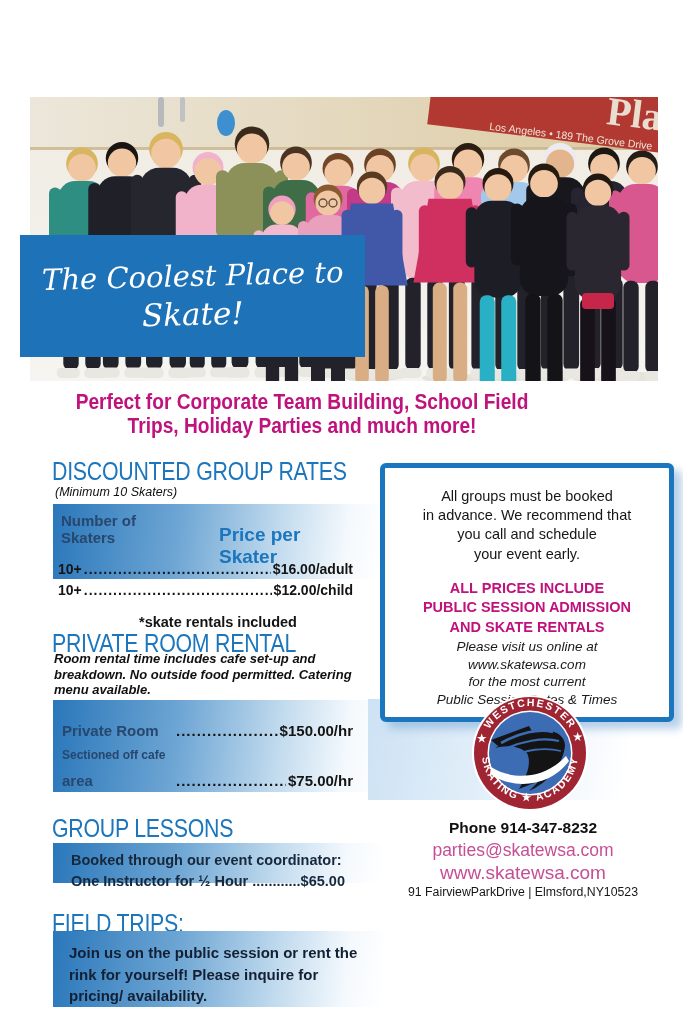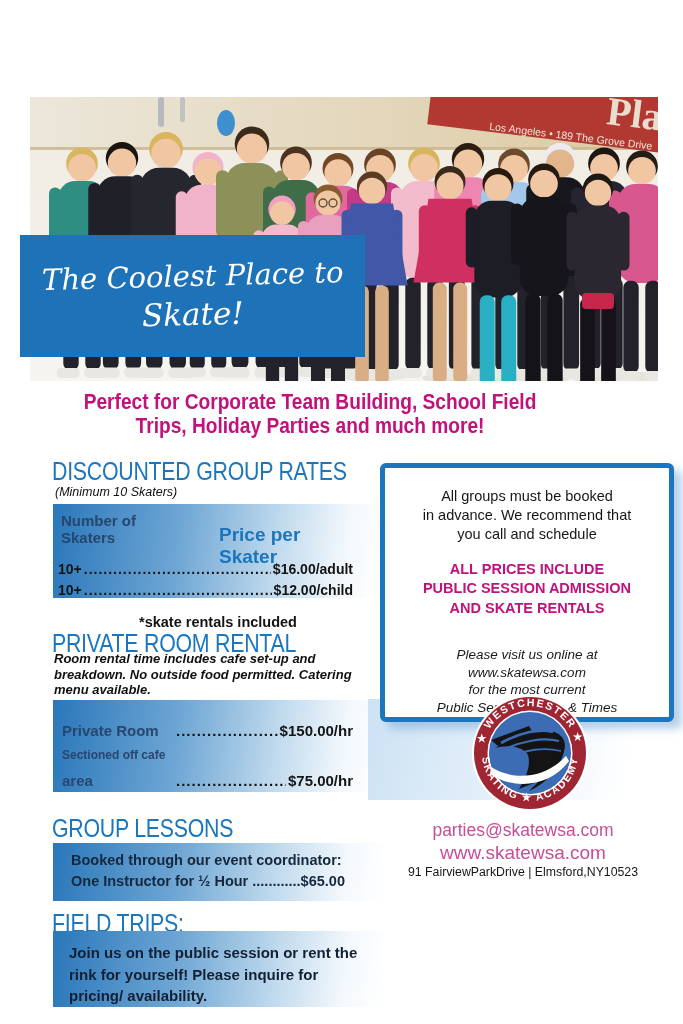--- a/index.html
+++ b/index.html
@@ -12,63 +12,63 @@
 
   
   .overlay-banner{position:absolute;left:20px;top:235px;width:345px;height:122px;
       background:#1e72b8;z-index:2;display:flex;flex-direction:column;align-items:center;
       justify-content:center;color:#fff;font-family:"DejaVu Serif",serif;font-style:italic;}
   .script-1{font-size:29px;line-height:1.3;white-space:nowrap;transform:rotate(-1.5deg);}
   .script-2{font-size:31px;line-height:1.25;white-space:nowrap;transform:rotate(-1.5deg);}
 
   
   .headline{position:absolute;top:390px;left:0;width:604px;text-align:center;
-      color:#c0127c;font-weight:bold;margin-left:8px;}
+      color:#c0127c;font-weight:bold;}
   .headline div{font-size:22px;line-height:24px;white-space:nowrap;transform:scaleX(.87);transform-origin:50% 50%;}
 
   
   .sec-title{position:absolute;color:#1b76bd;font-size:26px;font-weight:400;
       letter-spacing:-.3px;white-space:nowrap;transform:scaleX(.82);transform-origin:left top;}
 
   .subtitle{position:absolute;left:55px;top:485px;font-style:italic;font-size:12.5px;color:#111;}
 
   
   .grad-box{position:absolute;left:53px;width:330px;
       background:linear-gradient(97deg,#2a77ba 0%,#6ea6d4 38%,#c2dbee 68%,#f4f9fd 88%,#fff 100%);}
-  .box1{top:504px;height:94px;padding:6px 0 0 0;box-sizing:border-box;}
+  .box1{top:504px;height:75px;padding:6px 0 0 0;box-sizing:border-box;}
   .hdr-row{display:flex;justify-content:space-between;padding:2px 36px 0 8px;}
   .hdr-col1{font-size:15px;font-weight:bold;color:#27476e;}
   .hdr-col2{font-size:19px;font-weight:bold;color:#1b76bd;position:relative;top:12px;padding-left:40px;}
   .gr-row{display:flex;align-items:baseline;padding:0 30px 0 5px;margin-top:5px;
       font-size:14px;font-weight:bold;color:#141414;}
   .gr-row .dots{flex:1;overflow:hidden;white-space:nowrap;letter-spacing:1px;margin:0 2px;}
   .gr-note{text-align:center;font-size:14.5px;font-weight:bold;color:#141414;margin-top:16px;}
 
   .pr-note{position:absolute;left:54px;top:651px;width:332px;font-size:13px;font-weight:bold;
       font-style:italic;color:#111;line-height:15.5px;}
   .box2{top:700px;height:92px;box-sizing:border-box;padding:18px 30px 0 9px;}
   .pr-row{display:flex;align-items:baseline;font-size:15px;font-weight:bold;color:#141414;line-height:25px;}
   .pr-label{color:#27476e;min-width:112px;}
   .pr-label-wide{color:#27476e;font-size:12px;font-weight:bold;line-height:25px;}
   .pr-row .dots{flex:1;overflow:hidden;white-space:nowrap;letter-spacing:1px;margin:0 2px;}
 
-  .box3{top:843px;height:58px;box-sizing:border-box;padding:7px 0 0 18px;}
+  .box3{top:843px;height:40px;box-sizing:border-box;padding:7px 0 0 18px;}
   .gl-line{font-size:14.5px;font-weight:bold;color:#16283c;line-height:20.5px;white-space:nowrap;}
 
   .box4{top:931px;height:76px;box-sizing:border-box;padding:11px 0 0 16px;}
   .ft-line{font-size:15px;font-weight:bold;color:#132033;line-height:21.5px;white-space:nowrap;}
 
   
   .info-box{position:absolute;left:380px;top:463px;width:294px;height:259px;box-sizing:border-box;
       background:#fff;border:5px solid #1c76bd;border-radius:6px;z-index:2;
       box-shadow:8px 7px 9px rgba(123,170,215,.55);text-align:center;padding-top:19px;}
   .booking-line{font-size:14.5px;line-height:19.2px;color:#161616;white-space:nowrap;}
   .prices{margin-top:15px;}
   .prices-line{font-size:14.5px;line-height:19.5px;font-weight:bold;color:#c0127c;white-space:nowrap;text-align:center;}
-  .visit{margin-top:28px;}
+  .visit{margin-top:1px;}
   .visit-line{font-size:13.5px;line-height:17.5px;font-style:italic;color:#1a1a1a;white-space:nowrap;}
 
   .band{position:absolute;left:368px;top:699px;width:315px;height:101px;z-index:1;
       background:linear-gradient(100deg,#cde2f4 0%,#e6f1fa 45%,#ffffff 82%);}
 
   .logo{position:absolute;left:471px;top:694px;width:118px;height:118px;z-index:3;}
 
   .contact{position:absolute;left:383px;top:818px;width:280px;text-align:center;z-index:3;}
   .phone{font-size:15.5px;font-weight:bold;color:#111;line-height:20px;}
   .email{font-size:17.5px;color:#c64e96;line-height:24px;cursor:pointer;}
@@ -234,20 +234,21 @@
     <div class="ft-line">rink for yourself! Please inquire for</div>
     <div class="ft-line">pricing/ availability.</div>
   </div>
 
   <div class="band"></div>
 
   <div class="info-box">
     <div class="booking-line">All groups must be booked</div>
     <div class="booking-line">in advance. We recommend that</div>
     <div class="booking-line">you call and schedule</div>
+    <div class="booking-line">your event early.</div>
     <div class="prices">
       <div class="prices-line">ALL PRICES INCLUDE</div>
       <div class="prices-line">PUBLIC SESSION ADMISSION</div>
       <div class="prices-line">AND SKATE RENTALS</div>
     </div>
     <div class="visit">
       <div class="visit-line">Please visit us online at</div>
       <div class="visit-line">www.skatewsa.com</div>
       <div class="visit-line">for the most current</div>
       <div class="visit-line">Public Session Dates &amp; Times</div>
@@ -280,18 +281,19 @@
       <text font-size="10.5" font-weight="bold" fill="#ffffff" letter-spacing="1.6">
         <textPath href="#arcT" startOffset="50%" text-anchor="middle">★ WESTCHESTER ★</textPath>
       </text>
       <text font-size="10.5" font-weight="bold" fill="#ffffff" letter-spacing="1.6">
         <textPath href="#arcB" startOffset="50%" text-anchor="middle">★ SKATING ★ ACADEMY ★</textPath>
       </text>
     </svg>
   </div>
 
   <div class="contact">
+    <div class="phone">Phone 914-347-8232</div>
     <div class="email">parties@skatewsa.com</div>
     <div class="web">www.skatewsa.com</div>
     <div class="address">91 FairviewParkDrive | Elmsford,NY10523</div>
   </div>
 
 </div>
 
 </body></html>

